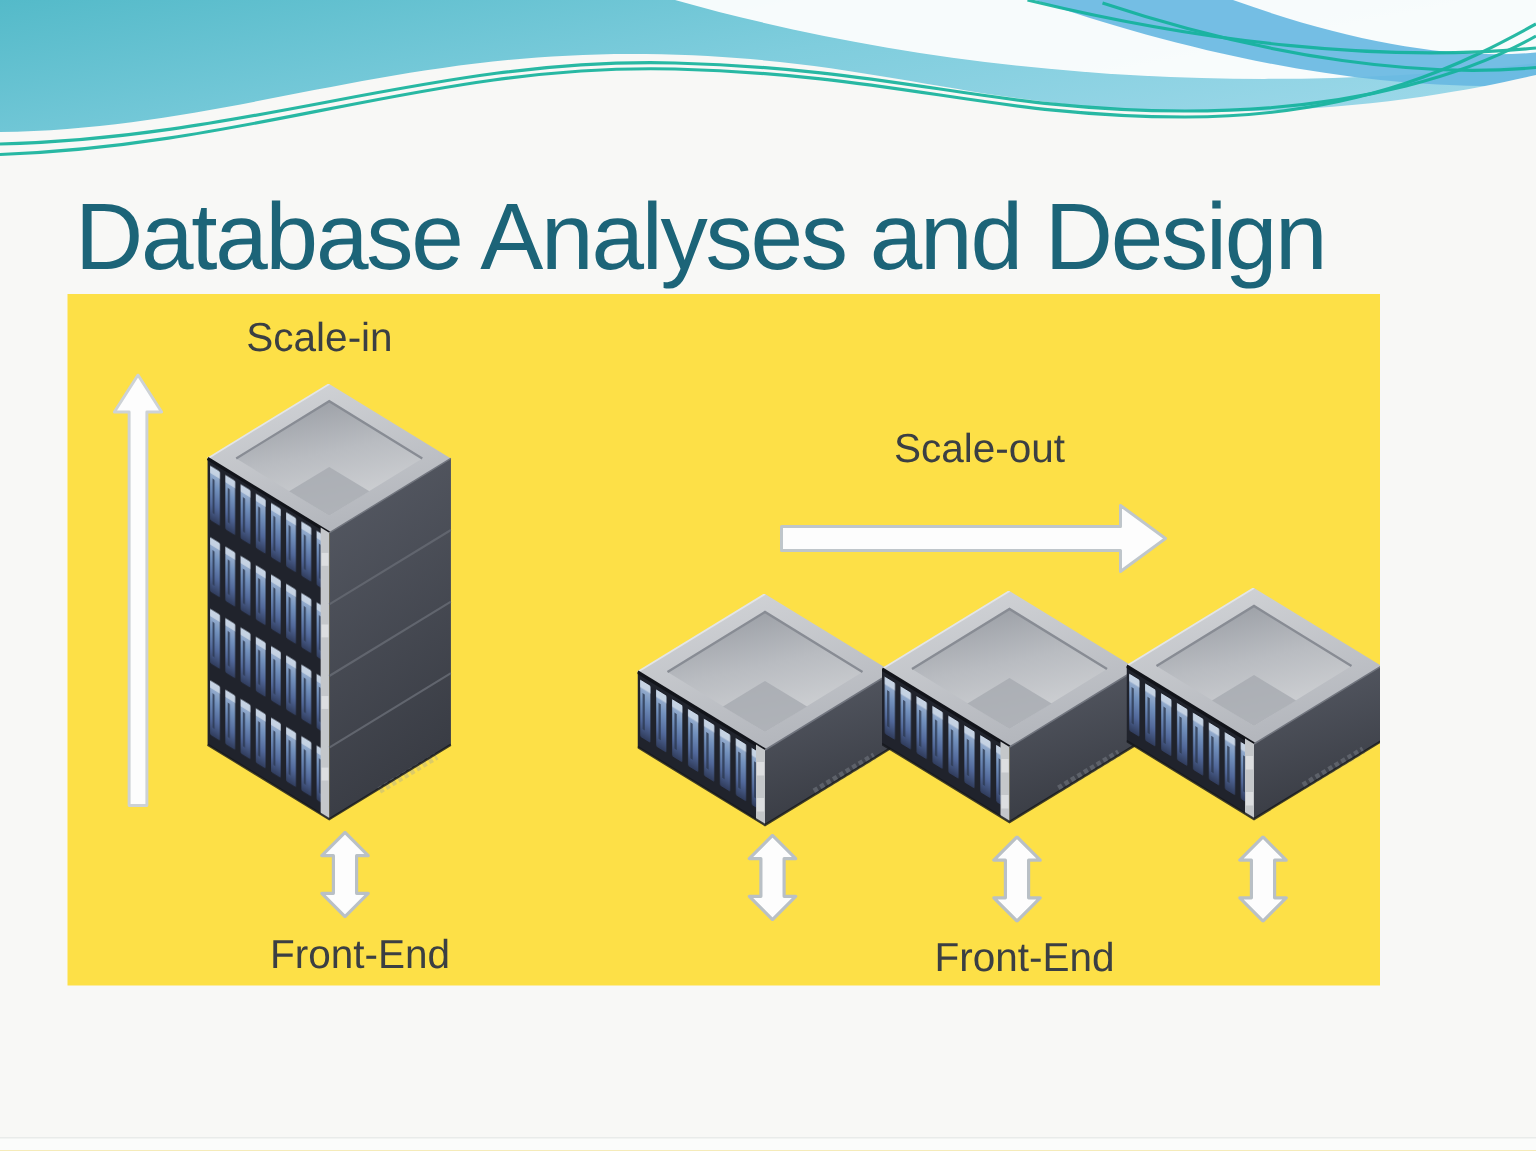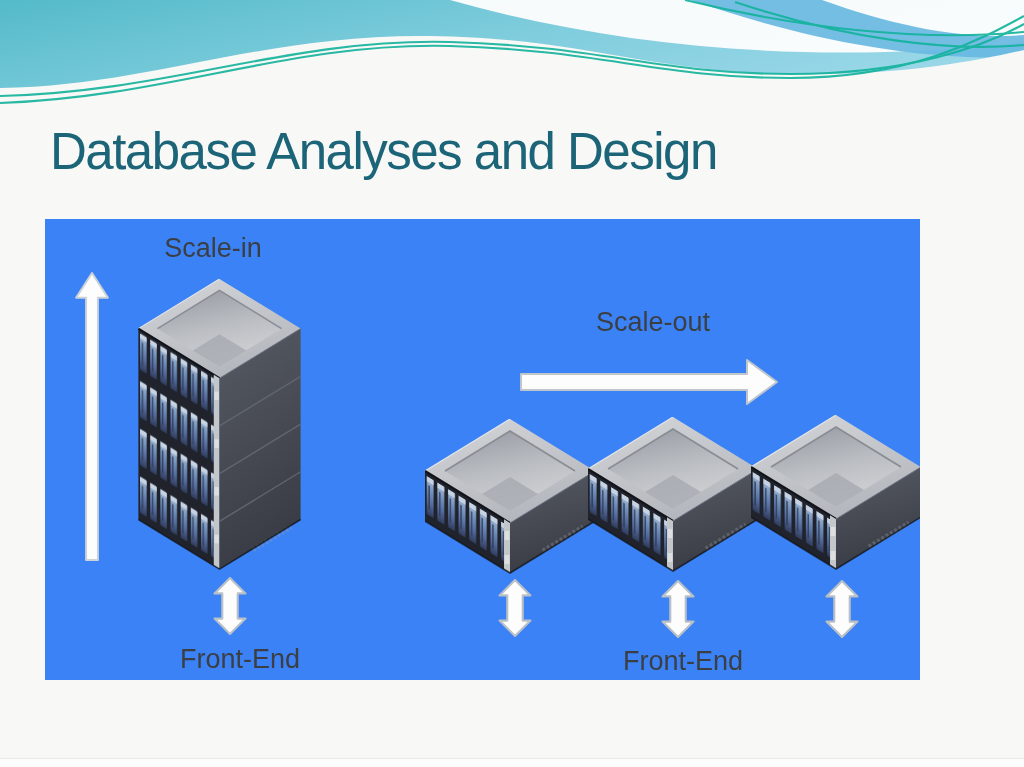--- a/index.html
+++ b/index.html
@@ -8,26 +8,26 @@
     font-family:"Liberation Sans", sans-serif;
     background:#e9e9e7;
   }
   .slide{
     position:relative;width:1024px;height:767px;overflow:hidden;
     background:#f8f8f6;
   }
   .header-wave{position:absolute;left:0;top:0;width:1024px;height:122px;}
   .slide-title{
     position:absolute;left:50px;top:122px;margin:0;
-    font-size:51px;font-weight:400;letter-spacing:-1.5px;
+    font-size:63px;font-weight:400;letter-spacing:-1.5px;
     color:#1c6478;white-space:nowrap;
   }
   .diagram-wrap{
-    position:absolute;left:45px;top:219px;width:875px;height:461px;
-    background:#3b82f6;
+    position:absolute;left:45px;top:196px;width:875px;height:461px;
+    background:#fde047;
   }
   .diagram-wrap svg{display:block;width:875px;height:461px;}
   .diagram-label{
     font-family:"Liberation Sans", sans-serif;
     font-size:27px;fill:#3b3f43;
   }
   .bottom-strip{
     position:absolute;left:0;bottom:0;width:1024px;height:8px;
     background:#fbfcfb;border-top:1px solid #e9ebea;
   }

